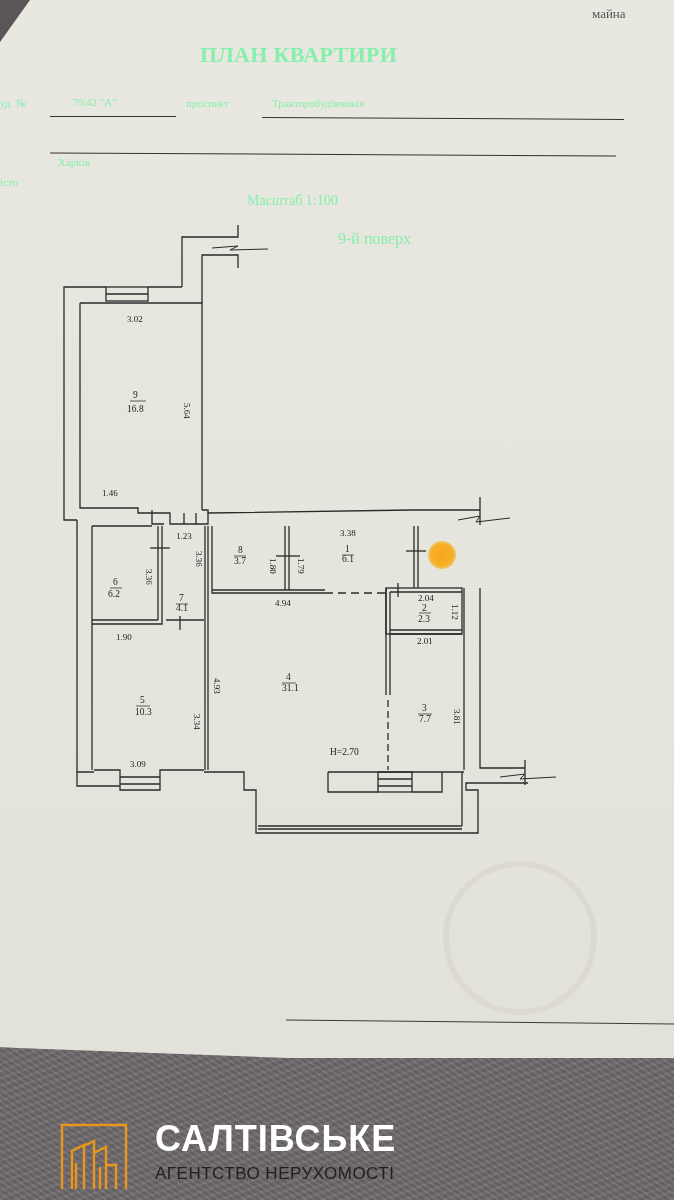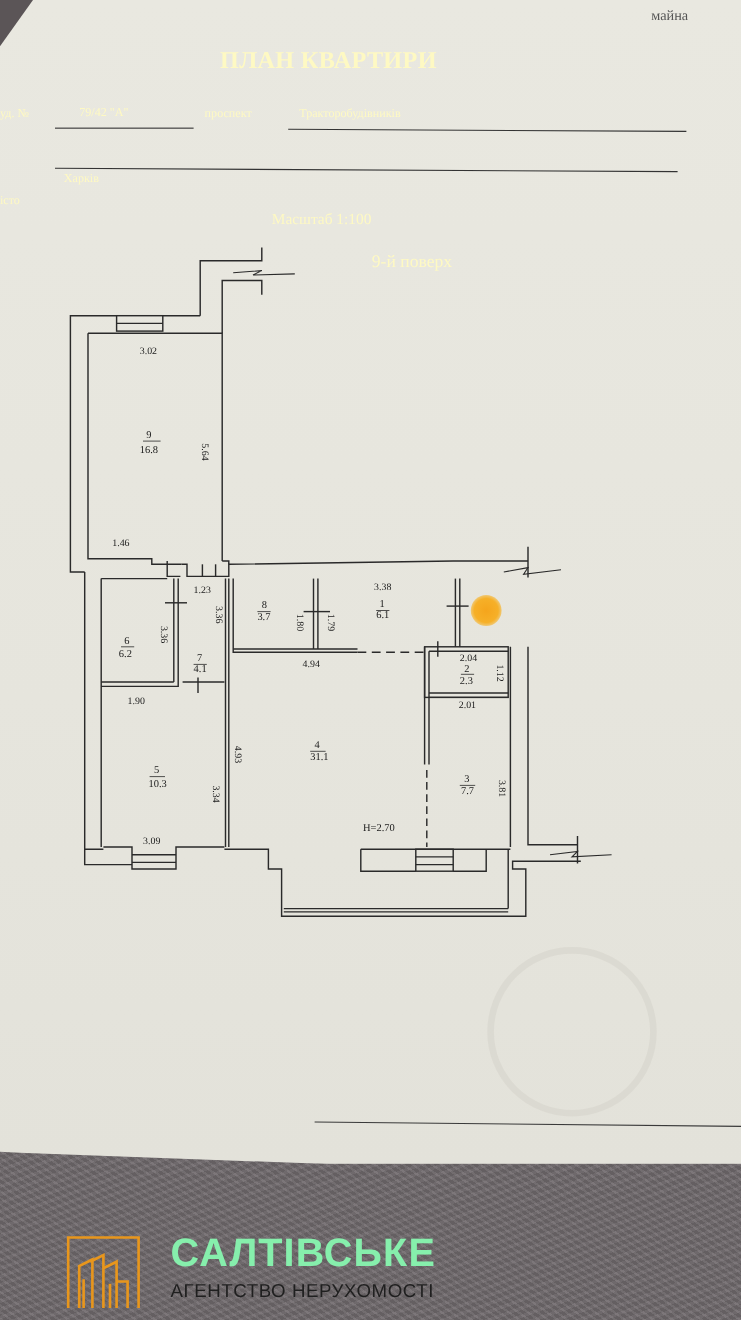--- a/index.html
+++ b/index.html
@@ -8,33 +8,33 @@
   .carpet { position:absolute; inset:0;
     background:
       repeating-linear-gradient(35deg, rgba(255,255,255,0.05) 0 2px, rgba(0,0,0,0.06) 2px 5px),
       repeating-linear-gradient(-20deg, rgba(255,255,255,0.04) 0 3px, rgba(0,0,0,0.05) 3px 7px),
       #706a6d; }
   .paper { position:absolute; left:0; top:0; width:674px; height:1058px;
     background:linear-gradient(180deg,#e9e8e0 0%,#e6e5dd 60%,#e3e2da 100%);
     clip-path: polygon(28px 0, 674px 0, 674px 1072px, 18px 1048px, 0 1047px, 0 40px); }
   .corner-shadow { position:absolute; left:0; top:0; width:0; height:0;
     border-top:42px solid #5b5557; border-right:30px solid transparent; }
-  .t { position:absolute; color:#fef9c3; white-space:nowrap; }
+  .t { position:absolute; color:#86efac; white-space:nowrap; }
   .title { left:200px; top:42px; font-size:22px; font-weight:bold; letter-spacing:0.3px; }
   .small { font-size:11px; }
   .uline { position:absolute; height:1px; background:#333; }
   .note { font-size:13px; color:#555; }
   svg.plan { position:absolute; left:0; top:0; }
   .dim { font-family:"Liberation Serif", serif; font-size:9px; fill:#1c1c1c; }
   .lbl { font-family:"Liberation Serif", serif; font-size:9.5px; fill:#1c1c1c; }
   .marker { position:absolute; left:428px; top:541px; width:28px; height:28px; border-radius:50%;
     background:radial-gradient(circle,#f5a51c 0%,#f6b028 55%,rgba(247,190,60,0.4) 80%,rgba(247,200,80,0) 100%); }
   .logo { position:absolute; left:60px; top:1123px; width:68px; height:68px; }
   .brand { position:absolute; left:155px; top:1118px; font-family:"Liberation Sans", sans-serif;
-    font-size:36px; font-weight:bold; color:#86efac; letter-spacing:1px; }
+    font-size:36px; font-weight:bold; color:#ffffff; letter-spacing:1px; }
   .brand-sub { position:absolute; left:155px; top:1164px; font-family:"Liberation Sans", sans-serif;
     font-size:17px; color:#1f1f1f; letter-spacing:0.5px; }
   .faint { position:absolute; color:#bdbcb4; font-size:10px; }
 </style>
 </head>
 <body>
 
 <div class="carpet"></div>
 <div class="paper"></div>
 <div class="corner-shadow"></div>

